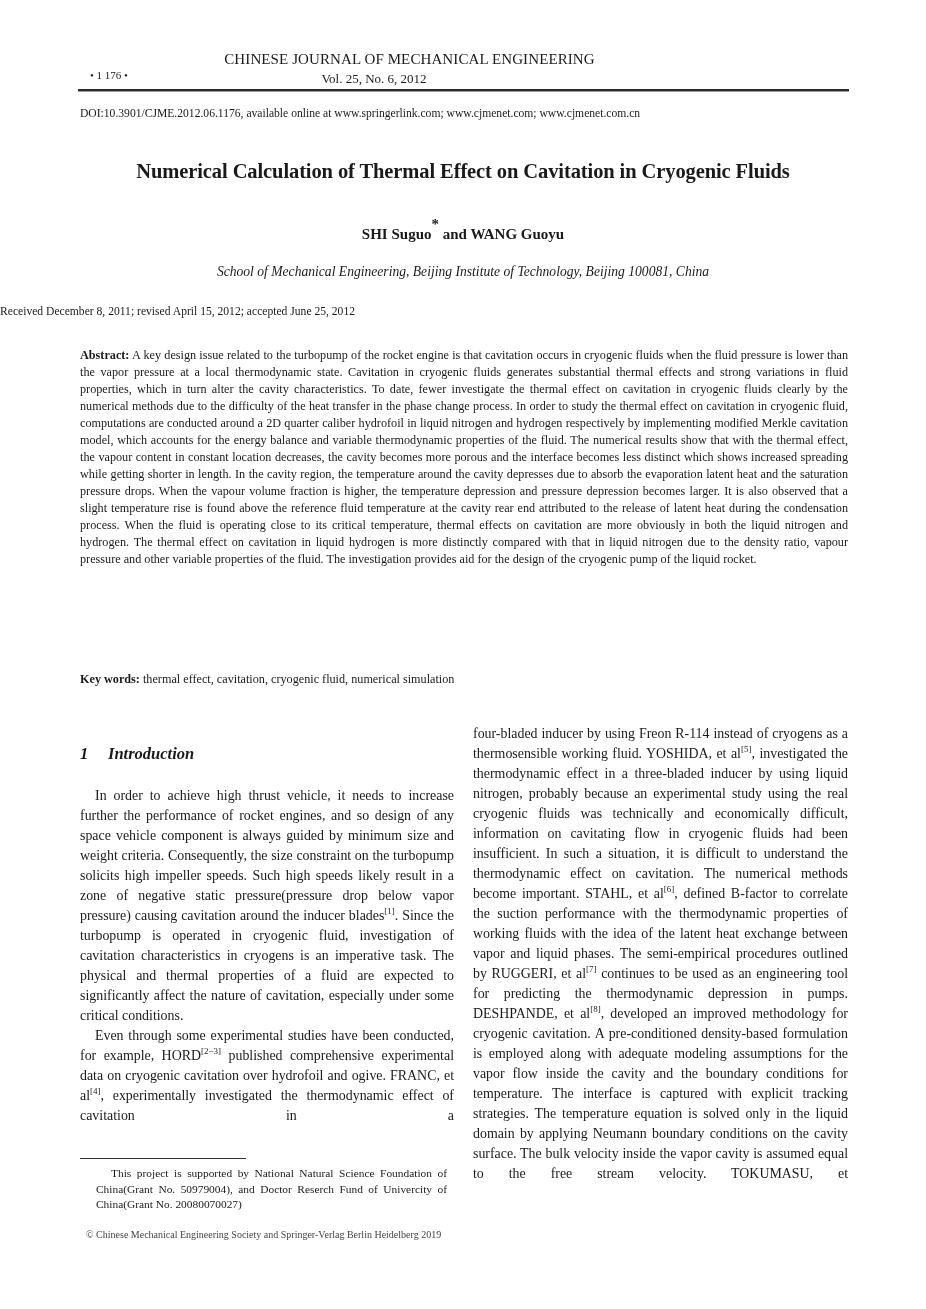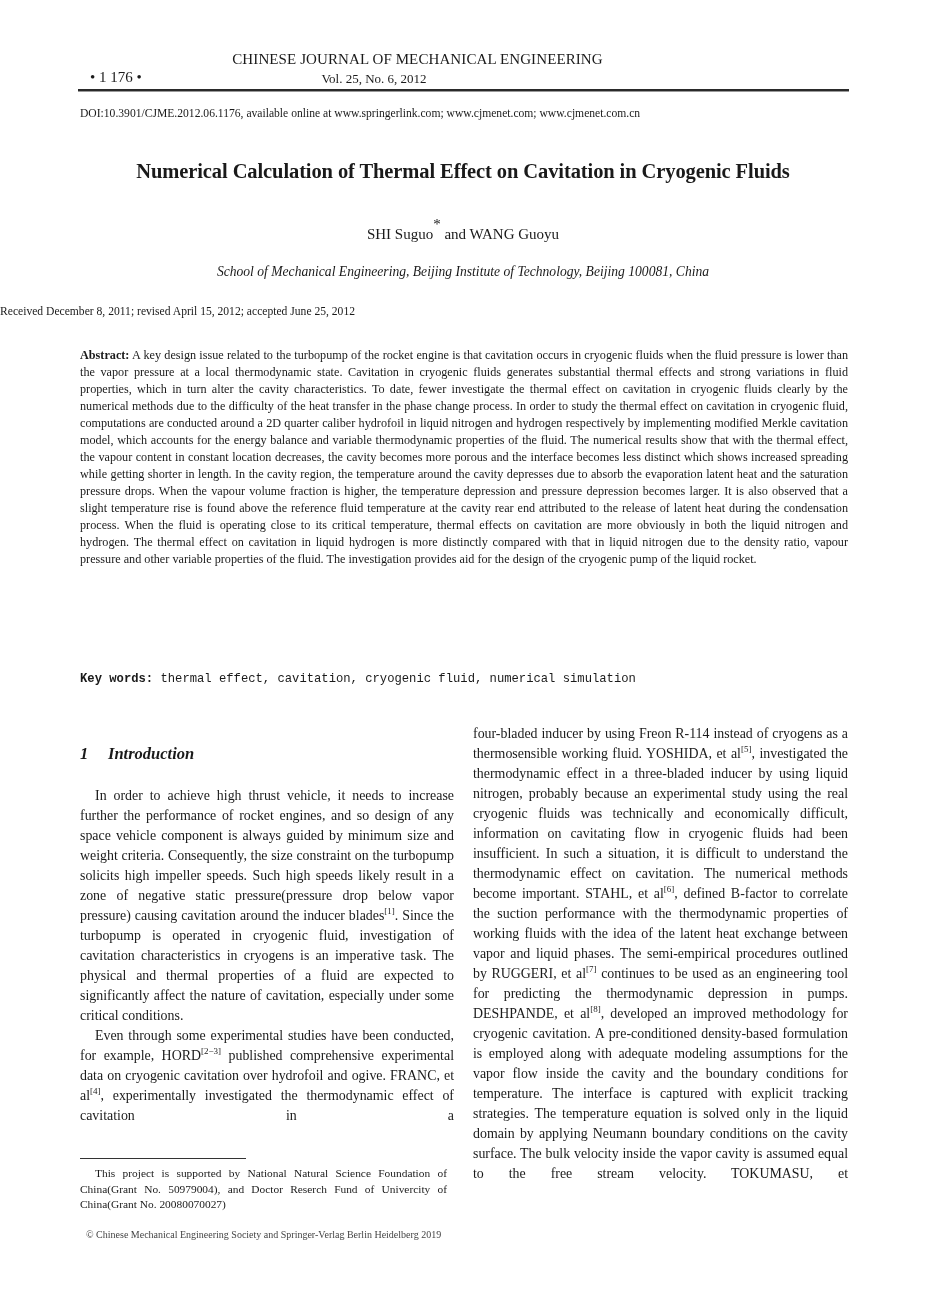--- a/index.html
+++ b/index.html
@@ -2,64 +2,64 @@
 <html><head>
   <meta charset="utf-8">
   <style>
     html, body { margin: 0; padding: 0; background: #ffffff; }
     body {
       width: 926px; height: 1309px; position: relative; overflow: hidden;
       font-family: "Liberation Serif", "DejaVu Serif", serif; color: #1a1a1a;
     }
     .abs { position: absolute; }
     .journal-title {
-      left: 8px; width: 819px; top: 51px; text-align: center;
+      left: 0; width: 819px; top: 51px; text-align: center;
       font-size: 15px; letter-spacing: 0.1px; margin-left: 0;
     }
     .journal-title span { display: inline-block; margin-left: 0; }
-    .page-num { left: 90px; top: 69px; font-size: 15px; }
+    .page-num { left: 90px; top: 69px; font-size: 11px; }
     .vol { left: 0; width: 748px; top: 71px; text-align: center; font-size: 13px; }
     .header-rule {
       left: 78px; top: 89px; width: 771px; height: 2px; background: #2a2a2a;
       border-bottom: 1px solid #9a9a9a;
     }
     .doi { left: 80px; top: 107px; font-size: 11.6px; }
     .title {
       left: 0; width: 926px; top: 160px; text-align: center;
       font-size: 20.5px; font-weight: bold; letter-spacing: -0.1px;
     }
-    .authors { left: 0; width: 926px; top: 226px; text-align: center; font-size: 15px; }
+    .authors { left: 0; width: 926px; top: 226px; text-align: center; font-size: 15px; font-weight: bold; }
     .authors sup { font-size: 15px; position: relative; top: -2px; vertical-align: top; line-height: 0; }
     .affil { left: 0; width: 926px; top: 264px; text-align: center; font-size: 13.6px; font-style: italic; }
     .dates { left: 0; width: 926px; top: 305px; font-size: 11.6px; }
     .abstract {
       left: 80px; top: 347px; width: 768px; font-size: 12.2px; line-height: 17px;
       text-align: justify; text-align-last: left;
     }
     .abstract b, .keywords b { font-weight: bold; }
-    .keywords { left: 80px; top: 672px; width: 768px; font-size: 12.2px; font-family: Liberation Mono, monospace; }
+    .keywords { left: 80px; top: 672px; width: 768px; font-size: 12.2px; }
     .sec-head { left: 80px; top: 744px; font-size: 16.5px; font-weight: bold; font-style: italic; }
     .sec-head .num { display: inline-block; width: 28px; }
     .col {
       font-size: 13.9px; line-height: 20px; text-align: justify;
       text-align-last: justify;
     }
     .col p { margin: 0; text-indent: 15px; }
     .col p.noindent { text-indent: 0; }
     .col p.last { text-align-last: left; }
     .col sup { font-size: 9px; line-height: 0; vertical-align: 6px; }
     .col-left { left: 80px; top: 786px; width: 374px; }
     .col-right { left: 473px; top: 724px; width: 375px; }
     .fn-rule { left: 80px; top: 1158px; width: 166px; height: 1px; background: #333; }
     .footnote {
       left: 80px; top: 1166px; width: 367px; font-size: 11.4px; line-height: 15.5px;
       text-align: justify;
     }
     .footnote p { margin: 0; text-indent: 15px; }
-    .footnote p.last { text-align-last: left; }
+    .footnote p.last { text-align-last: left; margin-left: 16px; }
     .copyright { left: 86px; top: 1229px; font-size: 10px; color: #444; }
   </style>
 </head>
 <body>
 
 <div class="abs journal-title"><span>CHINESE JOURNAL OF MECHANICAL ENGINEERING</span></div>
 <div class="abs page-num">• 1 176 •</div>
 <div class="abs vol">Vol. 25, No. 6, 2012</div>
 <div class="abs header-rule"></div>
 <div class="abs doi">DOI:10.3901/CJME.2012.06.1176, available online at www.springerlink.com; www.cjmenet.com; www.cjmenet.com.cn</div>

